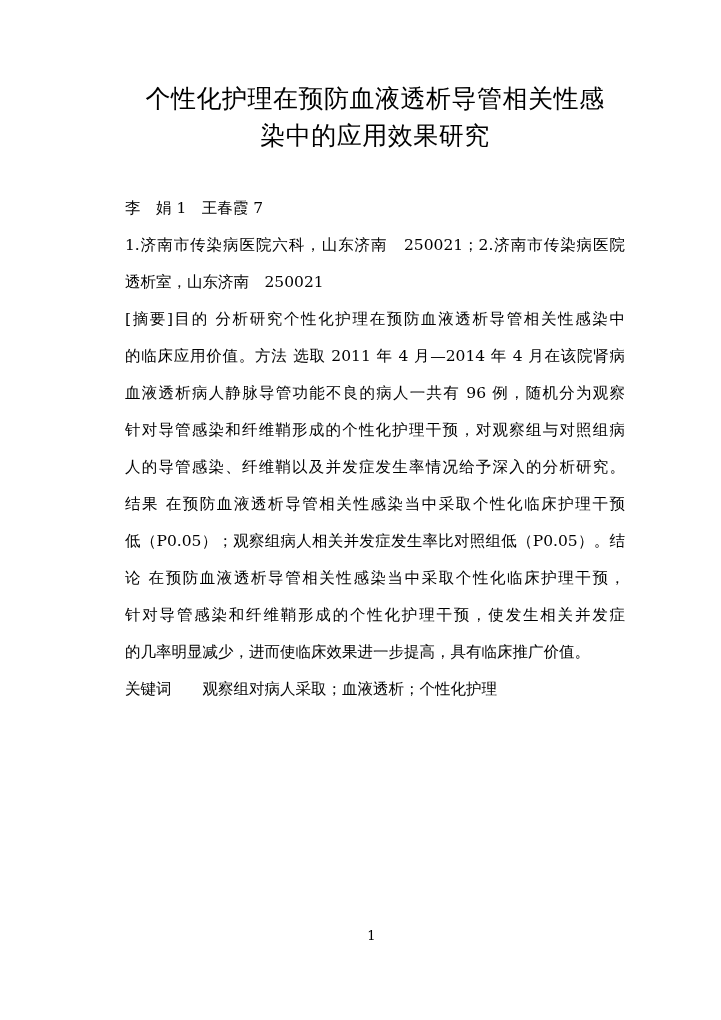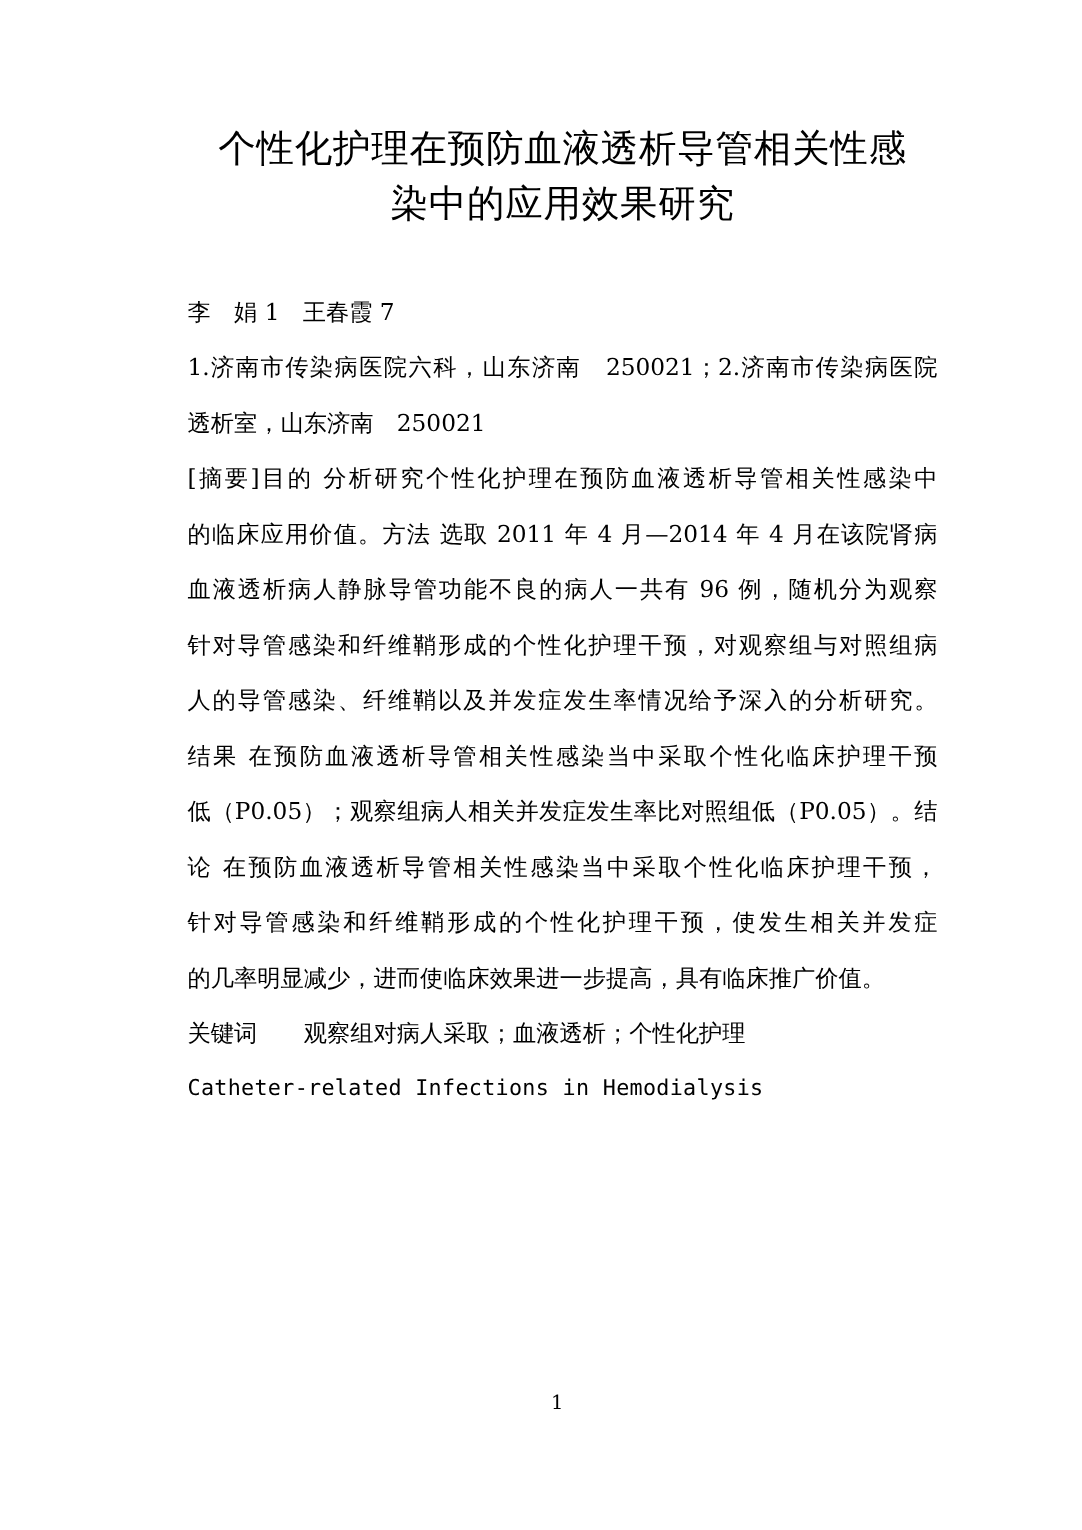--- a/index.html
+++ b/index.html
@@ -138,19 +138,18 @@
       <span class="jline">针对导管感染和纤维鞘形成的个性化护理干预，使发生相关并发症</span>
       <span class="jline-last">的几率明显减少，进而使临床效果进一步提高，具有临床推广价值。</span>
     </div>
 
     <div class="para">
       <span class="jline-last"><span>关键词</span>　　<span>观察组对病人采取；血液透析；个性化护理</span></span>
     </div>
 
 
     <div class="en-title">
-      <span class="tline">Catheter-related Infections in Hemodialysis</span>
     </div>
 
   </div>
 
   <div class="page-number">1</div>
 </div>
 
 </body></html>

